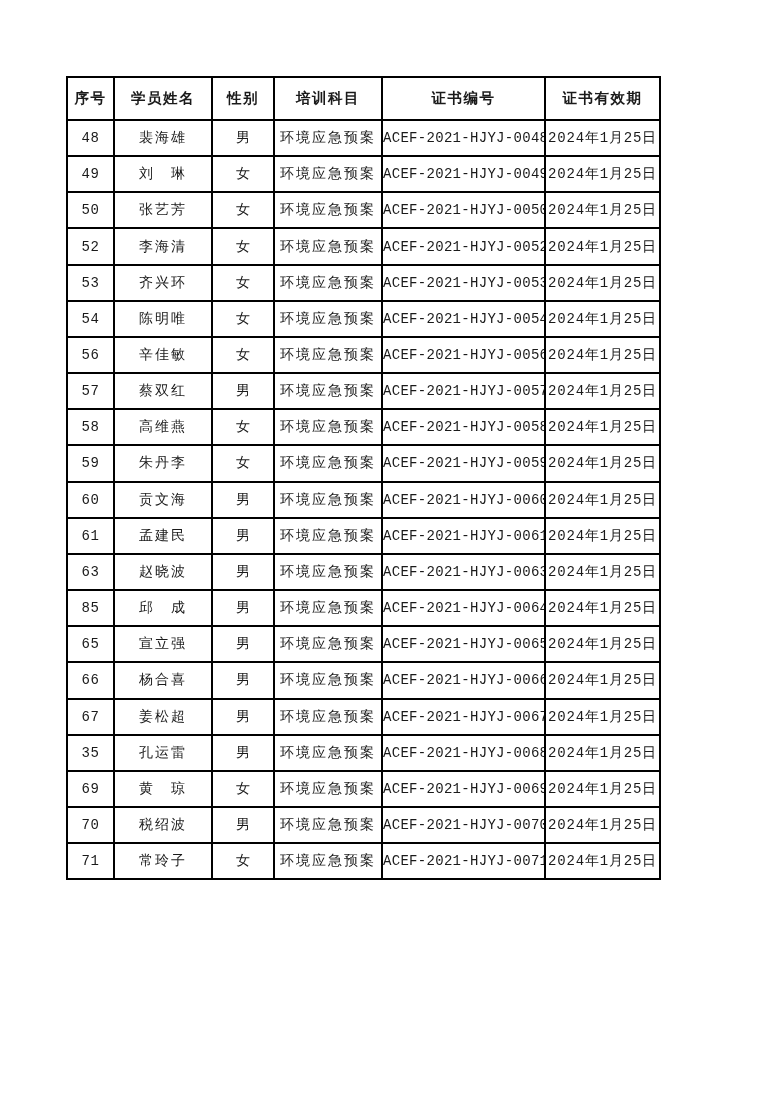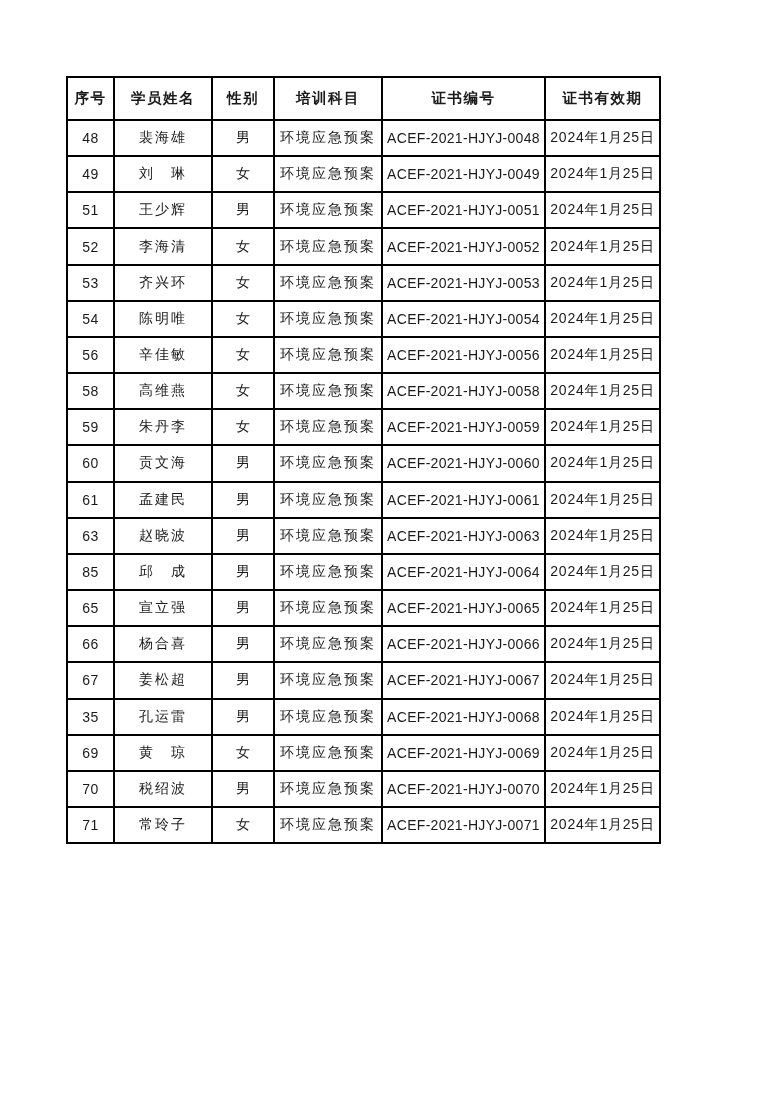--- a/index.html
+++ b/index.html
@@ -6,21 +6,21 @@
     margin: 0;
     padding: 0;
     background: #ffffff;
   }
   .page {
     position: relative;
     width: 777px;
     height: 1100px;
     background: #ffffff;
     overflow: hidden;
-    font-family: Liberation Sans, sans-serif;
+    font-family: Liberation Mono, monospace;
     color: #1a1a1a;
   }
   table.cert-table {
     position: absolute;
     left: 66px;
     top: 76px;
     width: 593px;
     border-collapse: collapse;
     table-layout: fixed;
     background: #ffffff;
@@ -97,29 +97,29 @@
 
   <tr>
     <td class="cell-seq">49</td>
     <td class="cell-name">刘　琳</td>
     <td class="cell-gender">女</td>
     <td class="cell-subject">环境应急预案</td>
     <td class="cell-cert">ACEF-2021-HJYJ-0049</td>
     <td class="cell-valid">2024年1月25日</td>
   </tr>
 
-
-  <tr>
-    <td class="cell-seq">51</td>
-    <td class="cell-name">王少辉</td>
-    <td class="cell-gender">男</td>
-    <td class="cell-subject">环境应急预案</td>
-    <td class="cell-cert">ACEF-2021-HJYJ-0051</td>
-    <td class="cell-valid">2024年1月25日</td>
-  </tr>
+  <tr>
+    <td class="cell-seq">50</td>
+    <td class="cell-name">张艺芳</td>
+    <td class="cell-gender">女</td>
+    <td class="cell-subject">环境应急预案</td>
+    <td class="cell-cert">ACEF-2021-HJYJ-0050</td>
+    <td class="cell-valid">2024年1月25日</td>
+  </tr>
+
 
   <tr>
     <td class="cell-seq">52</td>
     <td class="cell-name">李海清</td>
     <td class="cell-gender">女</td>
     <td class="cell-subject">环境应急预案</td>
     <td class="cell-cert">ACEF-2021-HJYJ-0052</td>
     <td class="cell-valid">2024年1月25日</td>
   </tr>
 
@@ -144,20 +144,28 @@
 
   <tr>
     <td class="cell-seq">56</td>
     <td class="cell-name">辛佳敏</td>
     <td class="cell-gender">女</td>
     <td class="cell-subject">环境应急预案</td>
     <td class="cell-cert">ACEF-2021-HJYJ-0056</td>
     <td class="cell-valid">2024年1月25日</td>
   </tr>
 
+  <tr>
+    <td class="cell-seq">57</td>
+    <td class="cell-name">蔡双红</td>
+    <td class="cell-gender">男</td>
+    <td class="cell-subject">环境应急预案</td>
+    <td class="cell-cert">ACEF-2021-HJYJ-0057</td>
+    <td class="cell-valid">2024年1月25日</td>
+  </tr>
 
   <tr>
     <td class="cell-seq">58</td>
     <td class="cell-name">高维燕</td>
     <td class="cell-gender">女</td>
     <td class="cell-subject">环境应急预案</td>
     <td class="cell-cert">ACEF-2021-HJYJ-0058</td>
     <td class="cell-valid">2024年1月25日</td>
   </tr>
 

